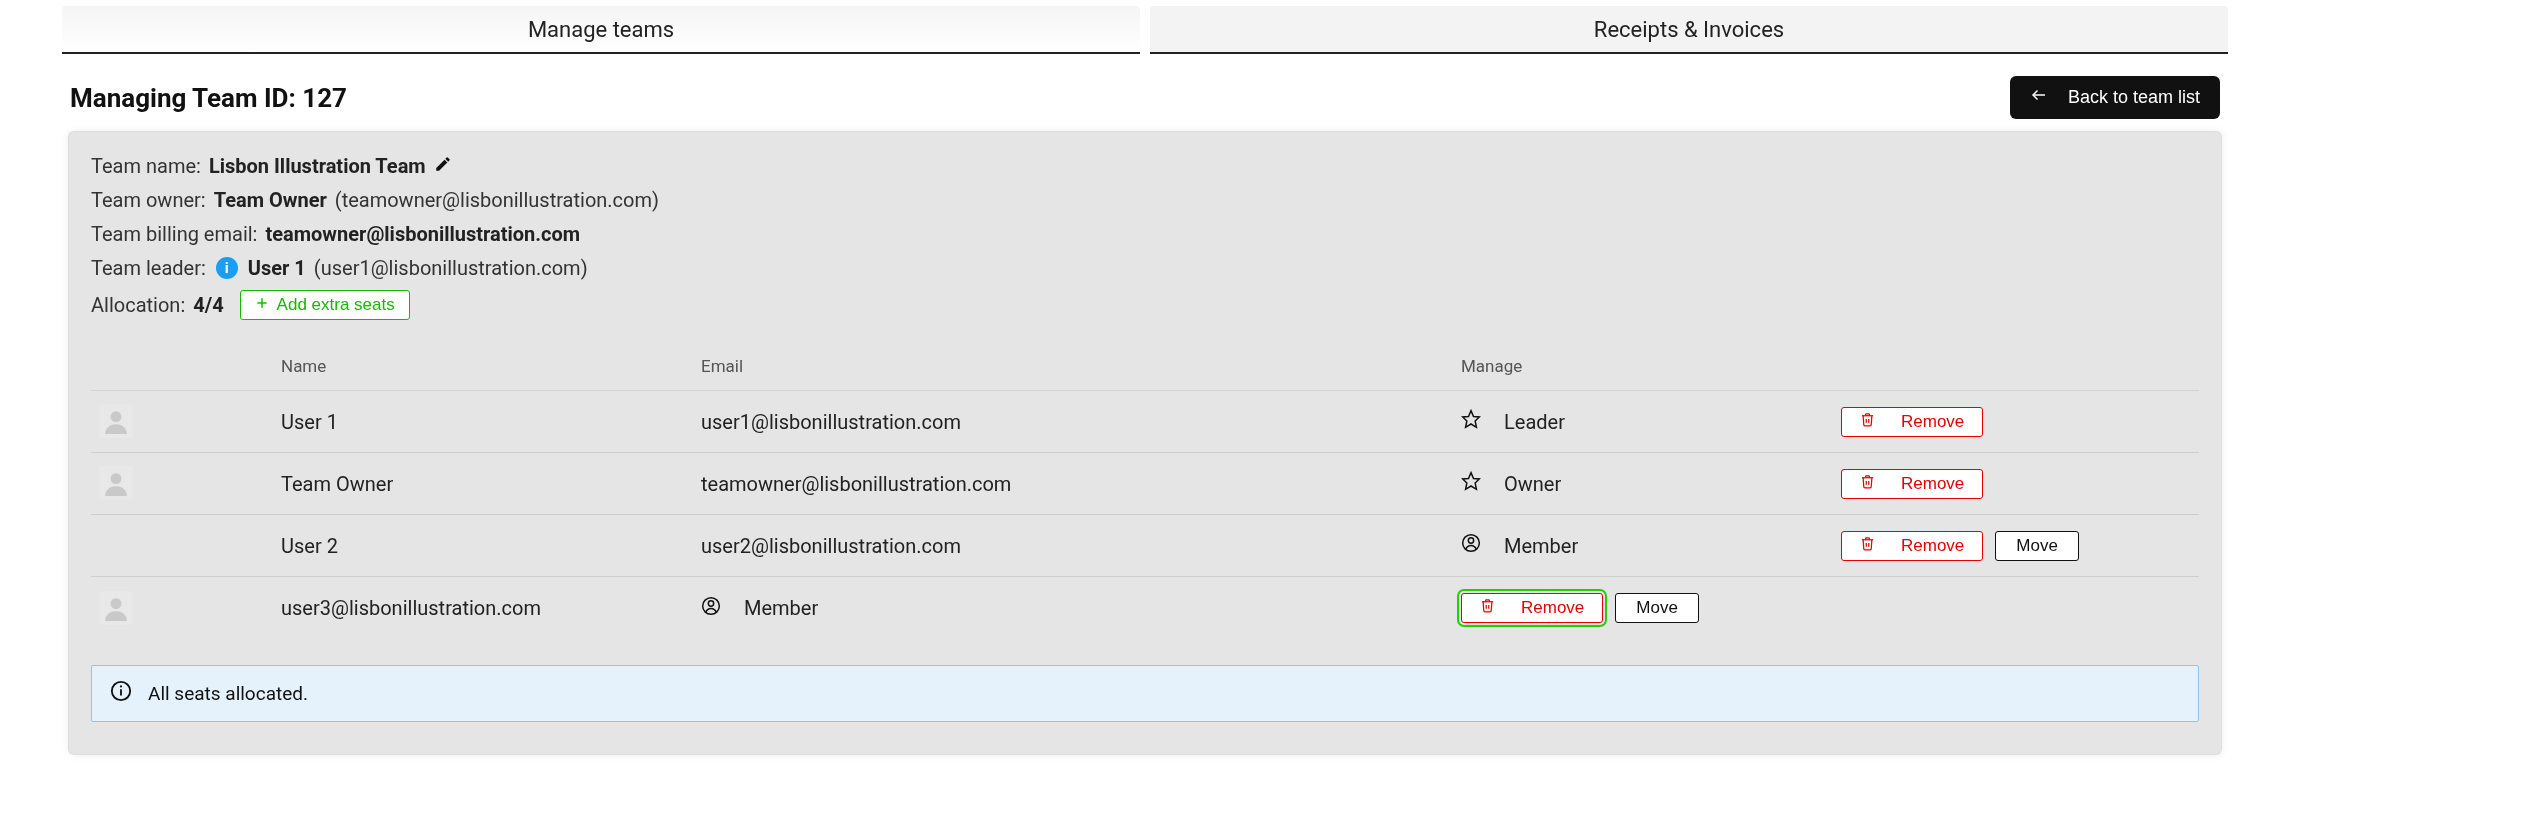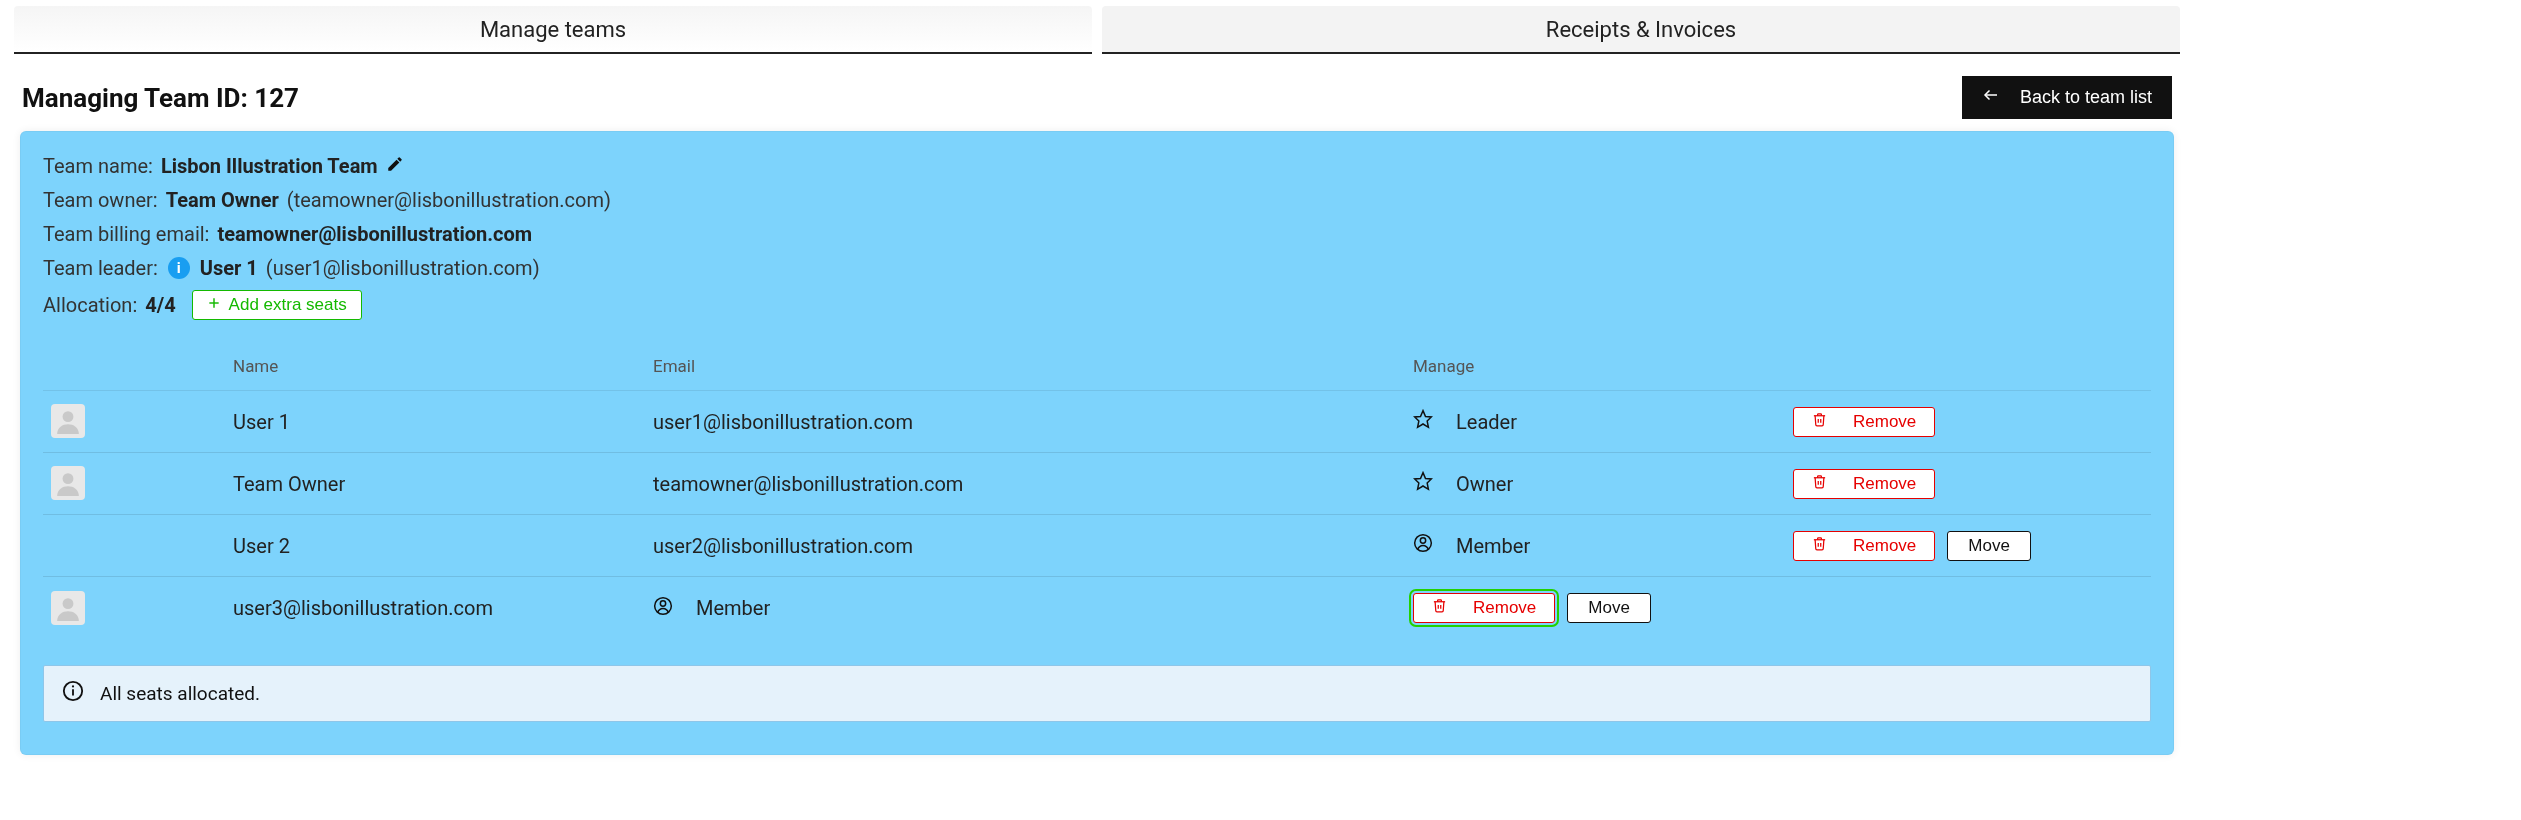--- a/index.html
+++ b/index.html
@@ -7,20 +7,21 @@
     margin: 0;
     padding: 0;
     font-family: -apple-system, BlinkMacSystemFont, "Segoe UI", Roboto, Arial, sans-serif;
     background: #fff;
     color: #111;
     width: 2521px;
   }
   .wrap {
     width: 2208px;
     padding: 6px 28px 20px 14px;
+    margin-left: 48px;
   }
   
   .tabs {
     display: flex;
     gap: 10px;
     width: 100%;
   }
   .tab {
     flex: 1 1 0;
     height: 48px;
@@ -49,31 +50,31 @@
     font-weight: 700;
     color: #111;
   }
   .back-btn {
     display: inline-flex;
     align-items: center;
     gap: 20px;
     background: #111;
     color: #fff;
     border: none;
-    border-radius: 0;
+    border-radius: 6px;
     font-size: 18px;
     padding: 10px 20px;
   }
   .back-btn svg { stroke: #fff; }
 
   .card {
     margin: 0 6px;
     border: 1px solid rgba(0,0,0,0.03);
     border-radius: 6px;
-    background: #7dd3fc;
+    background: #e5e5e5;
     box-shadow: 0 0 8px rgba(0,0,0,0.07);
     padding: 22px 22px 32px 22px;
   }
 
   .meta-row {
     display: flex;
     align-items: center;
     gap: 8px;
     font-size: 20px;
     color: #222;

